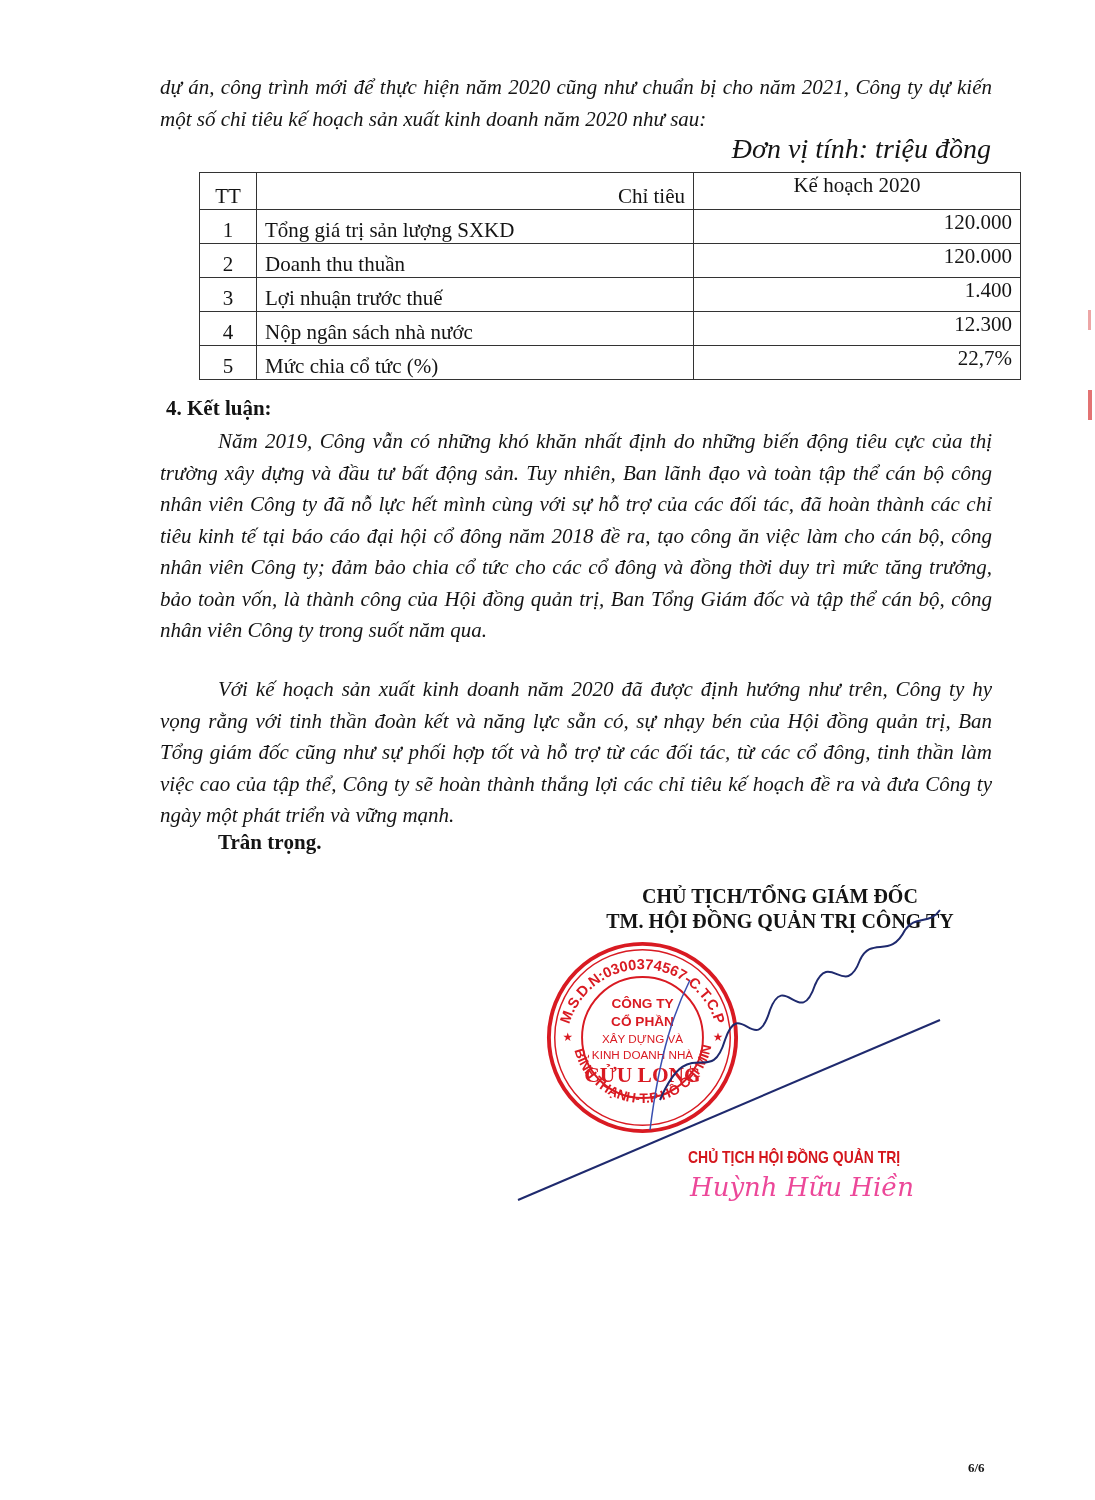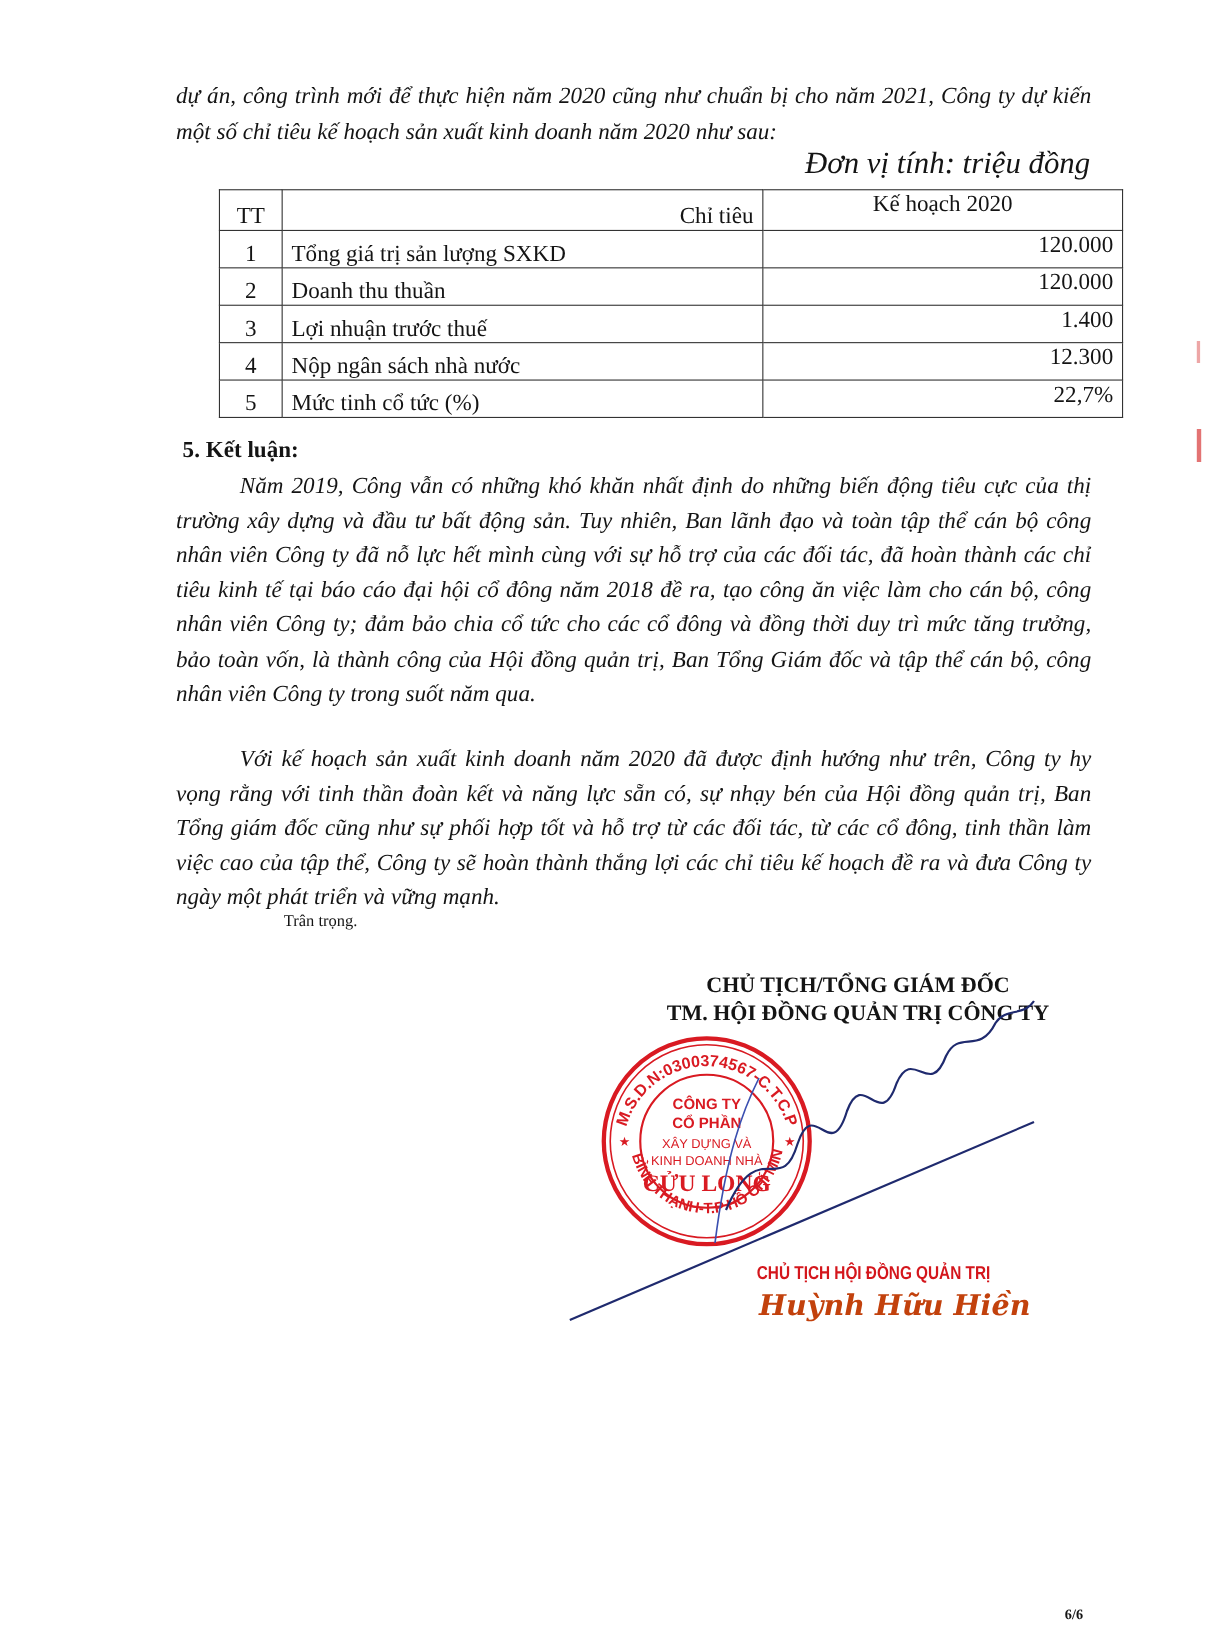--- a/index.html
+++ b/index.html
@@ -23,25 +23,25 @@
   }
   table.plan th { height: 36px; }
   .c-tt { width: 40px; text-align: center; }
   .c-name { width: 420px; text-align: left; }
   .c-name-h { text-align: right; }
   .c-val { text-align: right; vertical-align: top !important; }
   .c-val-h { text-align: center; vertical-align: top !important; }
   .h4 { position: absolute; left: 166px; top: 396px; font-weight: bold; font-size: 21px; }
   .para1 { top: 426px; }
   .para2 { top: 674px; }
-  .regards { position: absolute; left: 218px; top: 830px; font-weight: normal; font-size: 15px; margin-left: 40px; }
+  .regards { position: absolute; left: 218px; top: 830px; font-weight: bold; font-size: 21px; }
   .sig-title { position: absolute; left: 580px; top: 884px; width: 400px; text-align: center; font-weight: bold; font-size: 20px; line-height: 25px; }
   .stamp { position: absolute; left: 545px; top: 940px; width: 195px; height: 195px; }
   .chair-label { position: absolute; left: 688px; top: 1148px; color: #d4161c; font-family: "Liberation Sans", sans-serif; font-size: 17px; font-weight: bold; transform: scaleX(0.82); transform-origin: left; }
-  .chair-name { position: absolute; left: 690px; top: 1172px; color: #c2410c; font-family: "DejaVu Serif", serif; font-style: italic; font-weight: bold; font-size: 26px; }
+  .chair-name { position: absolute; left: 690px; top: 1172px; color: #ec4899; font-family: "DejaVu Serif", serif; font-style: italic; font-weight: normal; font-size: 26px; }
   .sig-stroke { position: absolute; left: 500px; top: 900px; width: 480px; height: 310px; }
   .page-num { position: absolute; left: 968px; top: 1460px; font-weight: bold; font-size: 13px; }
   .margin-dot { position: absolute; background: #c00; }
 </style>
 </head>
 <body>
 
 <div class="page">
 
   <p class="p intro">dự án, công trình mới để thực hiện năm 2020 cũng như chuẩn bị cho năm 2021, Công ty dự kiến một số chỉ tiêu kế hoạch sản xuất kinh doanh năm 2020 như sau:</p>
@@ -72,27 +72,27 @@
         <td class="c-name">Lợi nhuận trước thuế</td>
         <td class="c-val">1.400</td>
       </tr>
       <tr>
         <td class="c-tt">4</td>
         <td class="c-name">Nộp ngân sách nhà nước</td>
         <td class="c-val">12.300</td>
       </tr>
       <tr>
         <td class="c-tt">5</td>
-        <td class="c-name">Mức tinh cổ tức (%)</td>
+        <td class="c-name">Mức chia cổ tức (%)</td>
         <td class="c-val">22,7%</td>
       </tr>
     </tbody>
   </table>
 
-  <div class="h4">5.  Kết luận:</div>
+  <div class="h4">4.  Kết luận:</div>
 
   <p class="p indent para1">Năm 2019, Công vẫn có những khó khăn nhất định do những biến động tiêu cực của thị trường xây dựng và đầu tư bất động sản. Tuy nhiên, Ban lãnh đạo và toàn tập thể cán bộ công nhân viên Công ty đã nỗ lực hết mình cùng với sự hỗ trợ của các đối tác, đã hoàn thành các chỉ tiêu kinh tế tại báo cáo đại hội cổ đông năm 2018 đề ra, tạo công ăn việc làm cho cán bộ, công nhân viên Công ty; đảm bảo chia cổ tức cho các cổ đông và đồng thời duy trì mức tăng trưởng, bảo toàn vốn, là thành công của Hội đồng quản trị, Ban Tổng Giám đốc và tập thể cán bộ, công nhân viên Công ty trong suốt năm qua.</p>
 
   <p class="p indent para2">Với kế hoạch sản xuất kinh doanh năm 2020 đã được định hướng như trên, Công ty hy vọng rằng với tinh thần đoàn kết và năng lực sẵn có, sự nhạy bén của Hội đồng quản trị, Ban Tổng giám đốc cũng như sự phối hợp tốt và hỗ trợ từ các đối tác, từ các cổ đông, tinh thần làm việc cao của tập thể, Công ty sẽ hoàn thành thắng lợi các chỉ tiêu kế hoạch đề ra và đưa Công ty ngày một phát triển và vững mạnh.</p>
 
   <div class="regards">Trân trọng.</div>
 
   <div class="sig-title">
     <div>CHỦ TỊCH/TỔNG GIÁM ĐỐC</div>
     <div>TM. HỘI ĐỒNG QUẢN TRỊ CÔNG TY</div>

